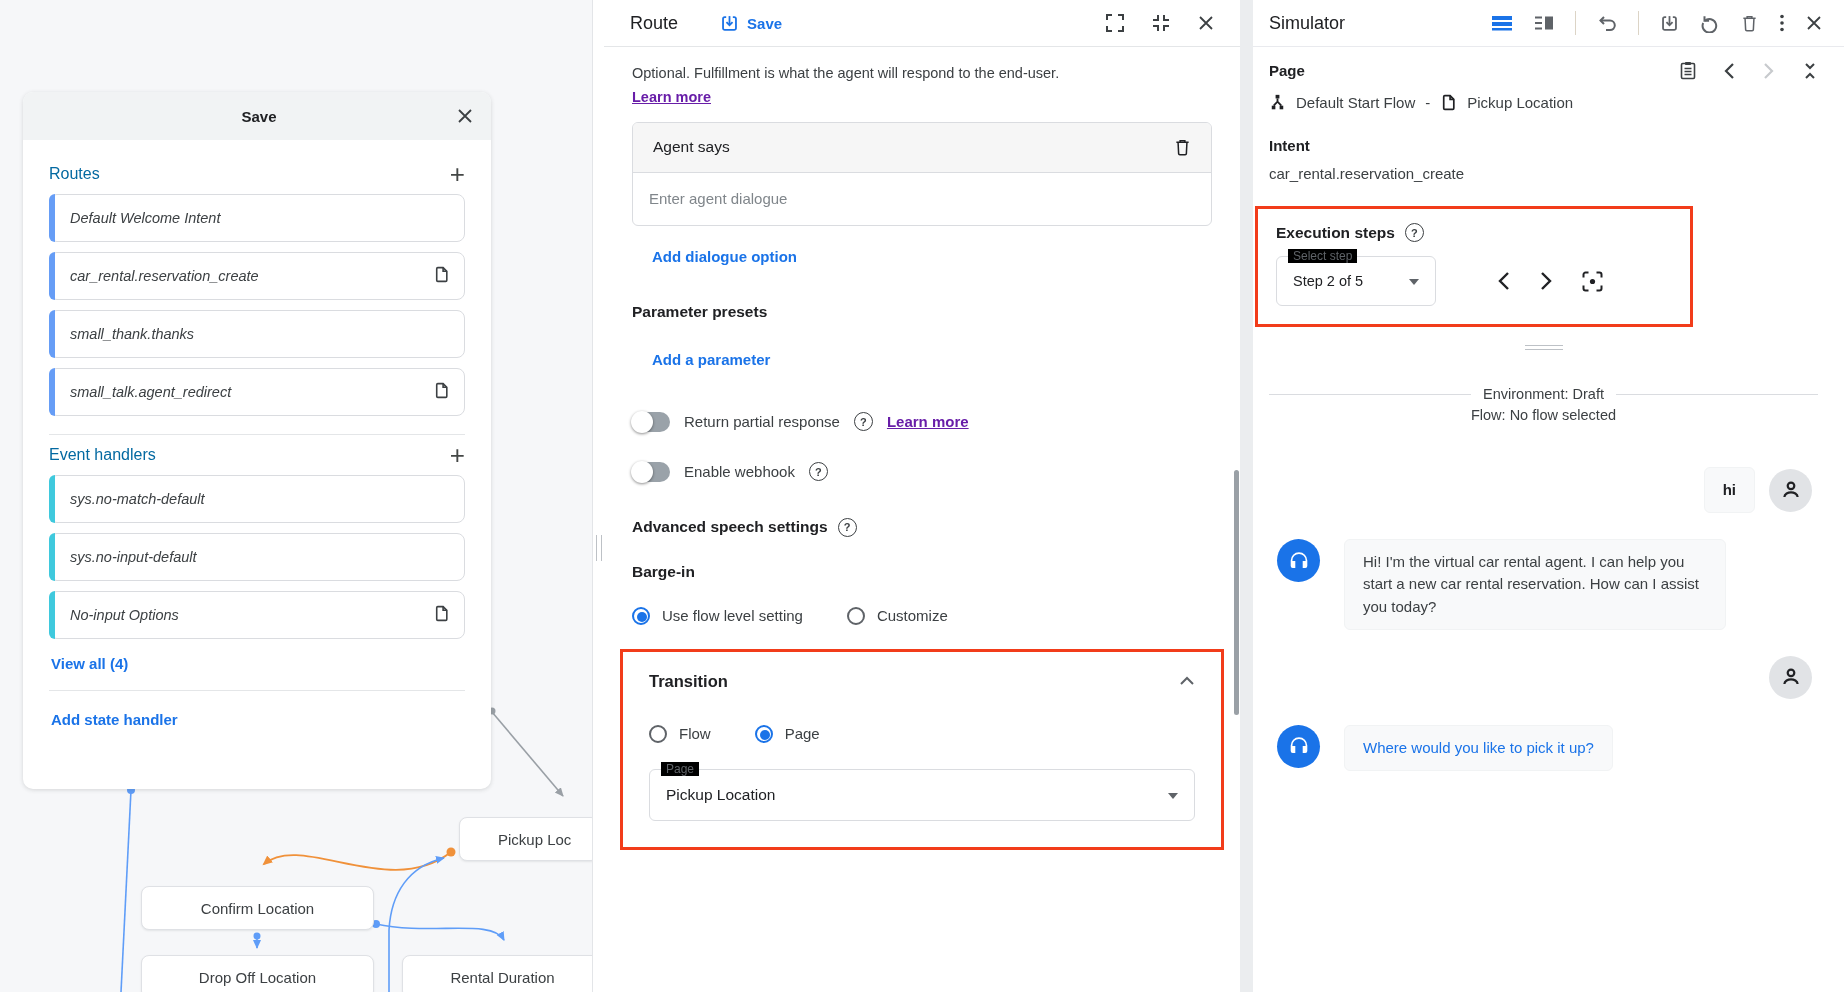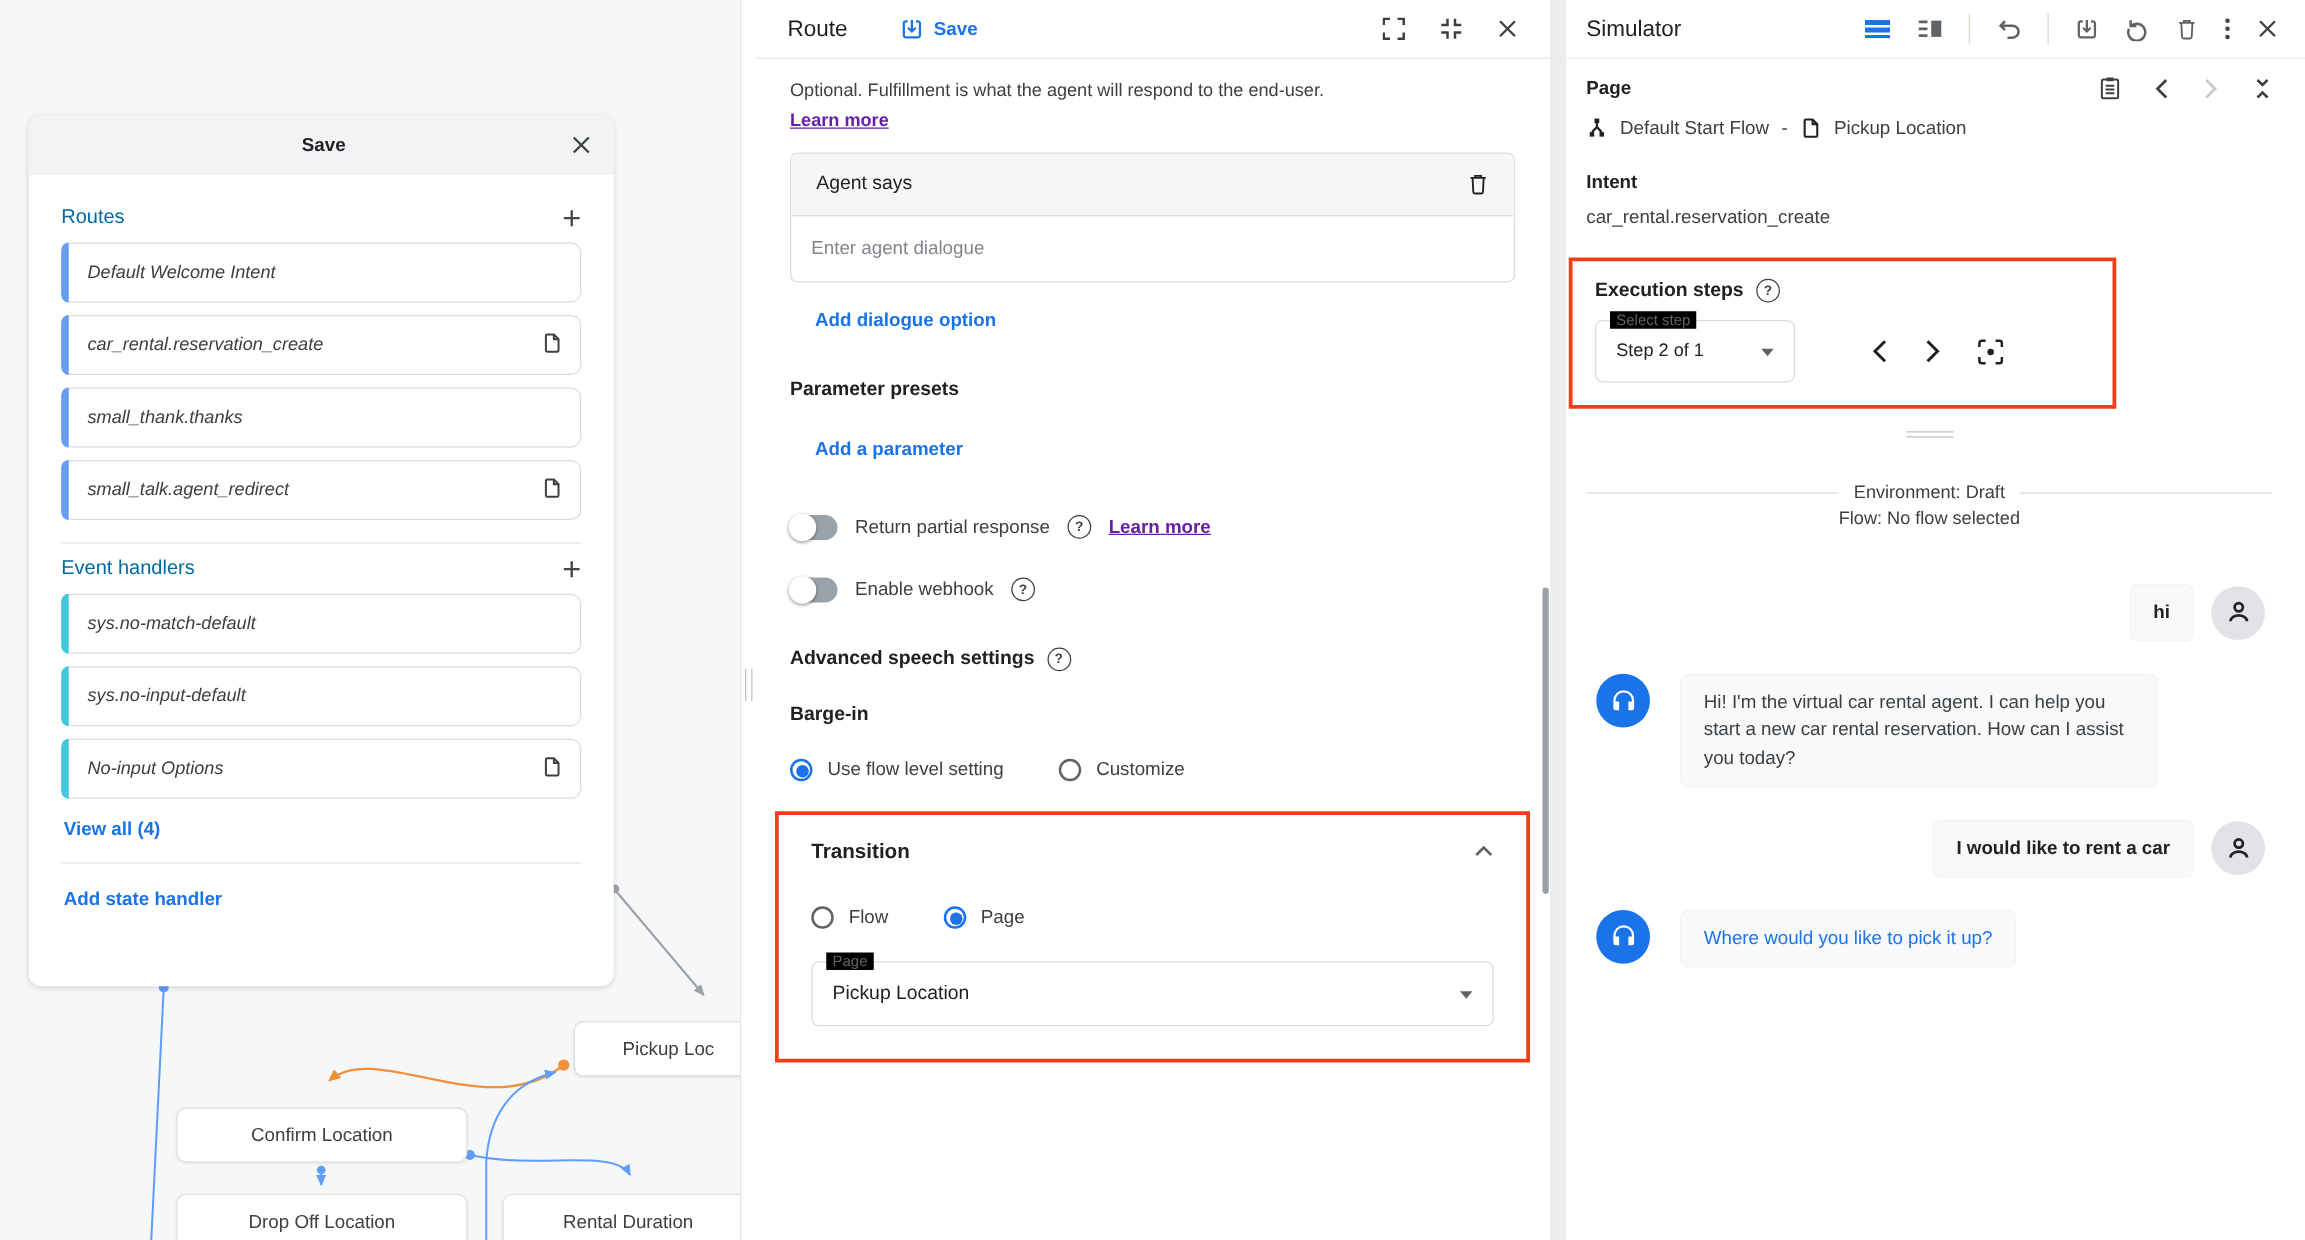--- a/index.html
+++ b/index.html
@@ -472,21 +472,21 @@
       <div class="intent-value">car_rental.reservation_create</div>
 
       <div class="exec-box">
         <div class="exec-title">
           <span class="sim-sec-title" style="font-size:15.5px;">Execution steps</span>
           <span class="help">?</span>
         </div>
         <div class="exec-controls">
           <div class="mselect exec-select">
             <span class="mlabel">Select step</span>
-            <span class="mvalue">Step 2 of 1</span>
+            <span class="mvalue">Step 2 of 5</span>
             <span class="caret"></span>
           </div>
           <span class="exec-nav">
             <span class="icon-btn">
               <svg width="12" height="20" viewBox="0 0 12 20" fill="none" stroke="#202124" stroke-width="2.4">
                   <path d="M10 2 2 10l8 8"></path>
                 </svg>
             </span>
             <span class="icon-btn">
               <svg width="12" height="20" viewBox="0 0 12 20" fill="none" stroke="#202124" stroke-width="2.4">
@@ -530,21 +530,20 @@
         <div class="msg agent">
           <span class="avatar agent-a">
             <svg width="24" height="24" viewBox="0 0 24 24" fill="#fff">
               <path d="M12 3.2a8.3 8.3 0 0 0-8.3 8.3v5.6a2 2 0 0 0 2 2h2.6v-7H5.4v-.6a6.6 6.6 0 1 1 13.2 0v.6h-2.9v7h2.6a2 2 0 0 0 2-2v-5.6A8.3 8.3 0 0 0 12 3.2z"></path>
             </svg>
           </span>
           <span class="bubble agent-b">Hi! I'm the virtual car rental agent. I can help you start a new car rental reservation. How can I assist you today?</span>
         </div>
 
         <div class="msg user">
-          <span class="bubble user-b">I would like to rent a car</span>
           <span class="avatar user-a">
             <svg width="22" height="22" viewBox="0 0 18 18" fill="none" stroke="#202124" stroke-width="1.8">
               <circle cx="9" cy="5.6" r="2.7"></circle>
                 <path d="M3.6 14.8c0-2.6 3-3.9 5.4-3.9s5.4 1.3 5.4 3.9"></path>
             </svg>
           </span>
         </div>
 
         <div class="msg agent">
           <span class="avatar agent-a">

